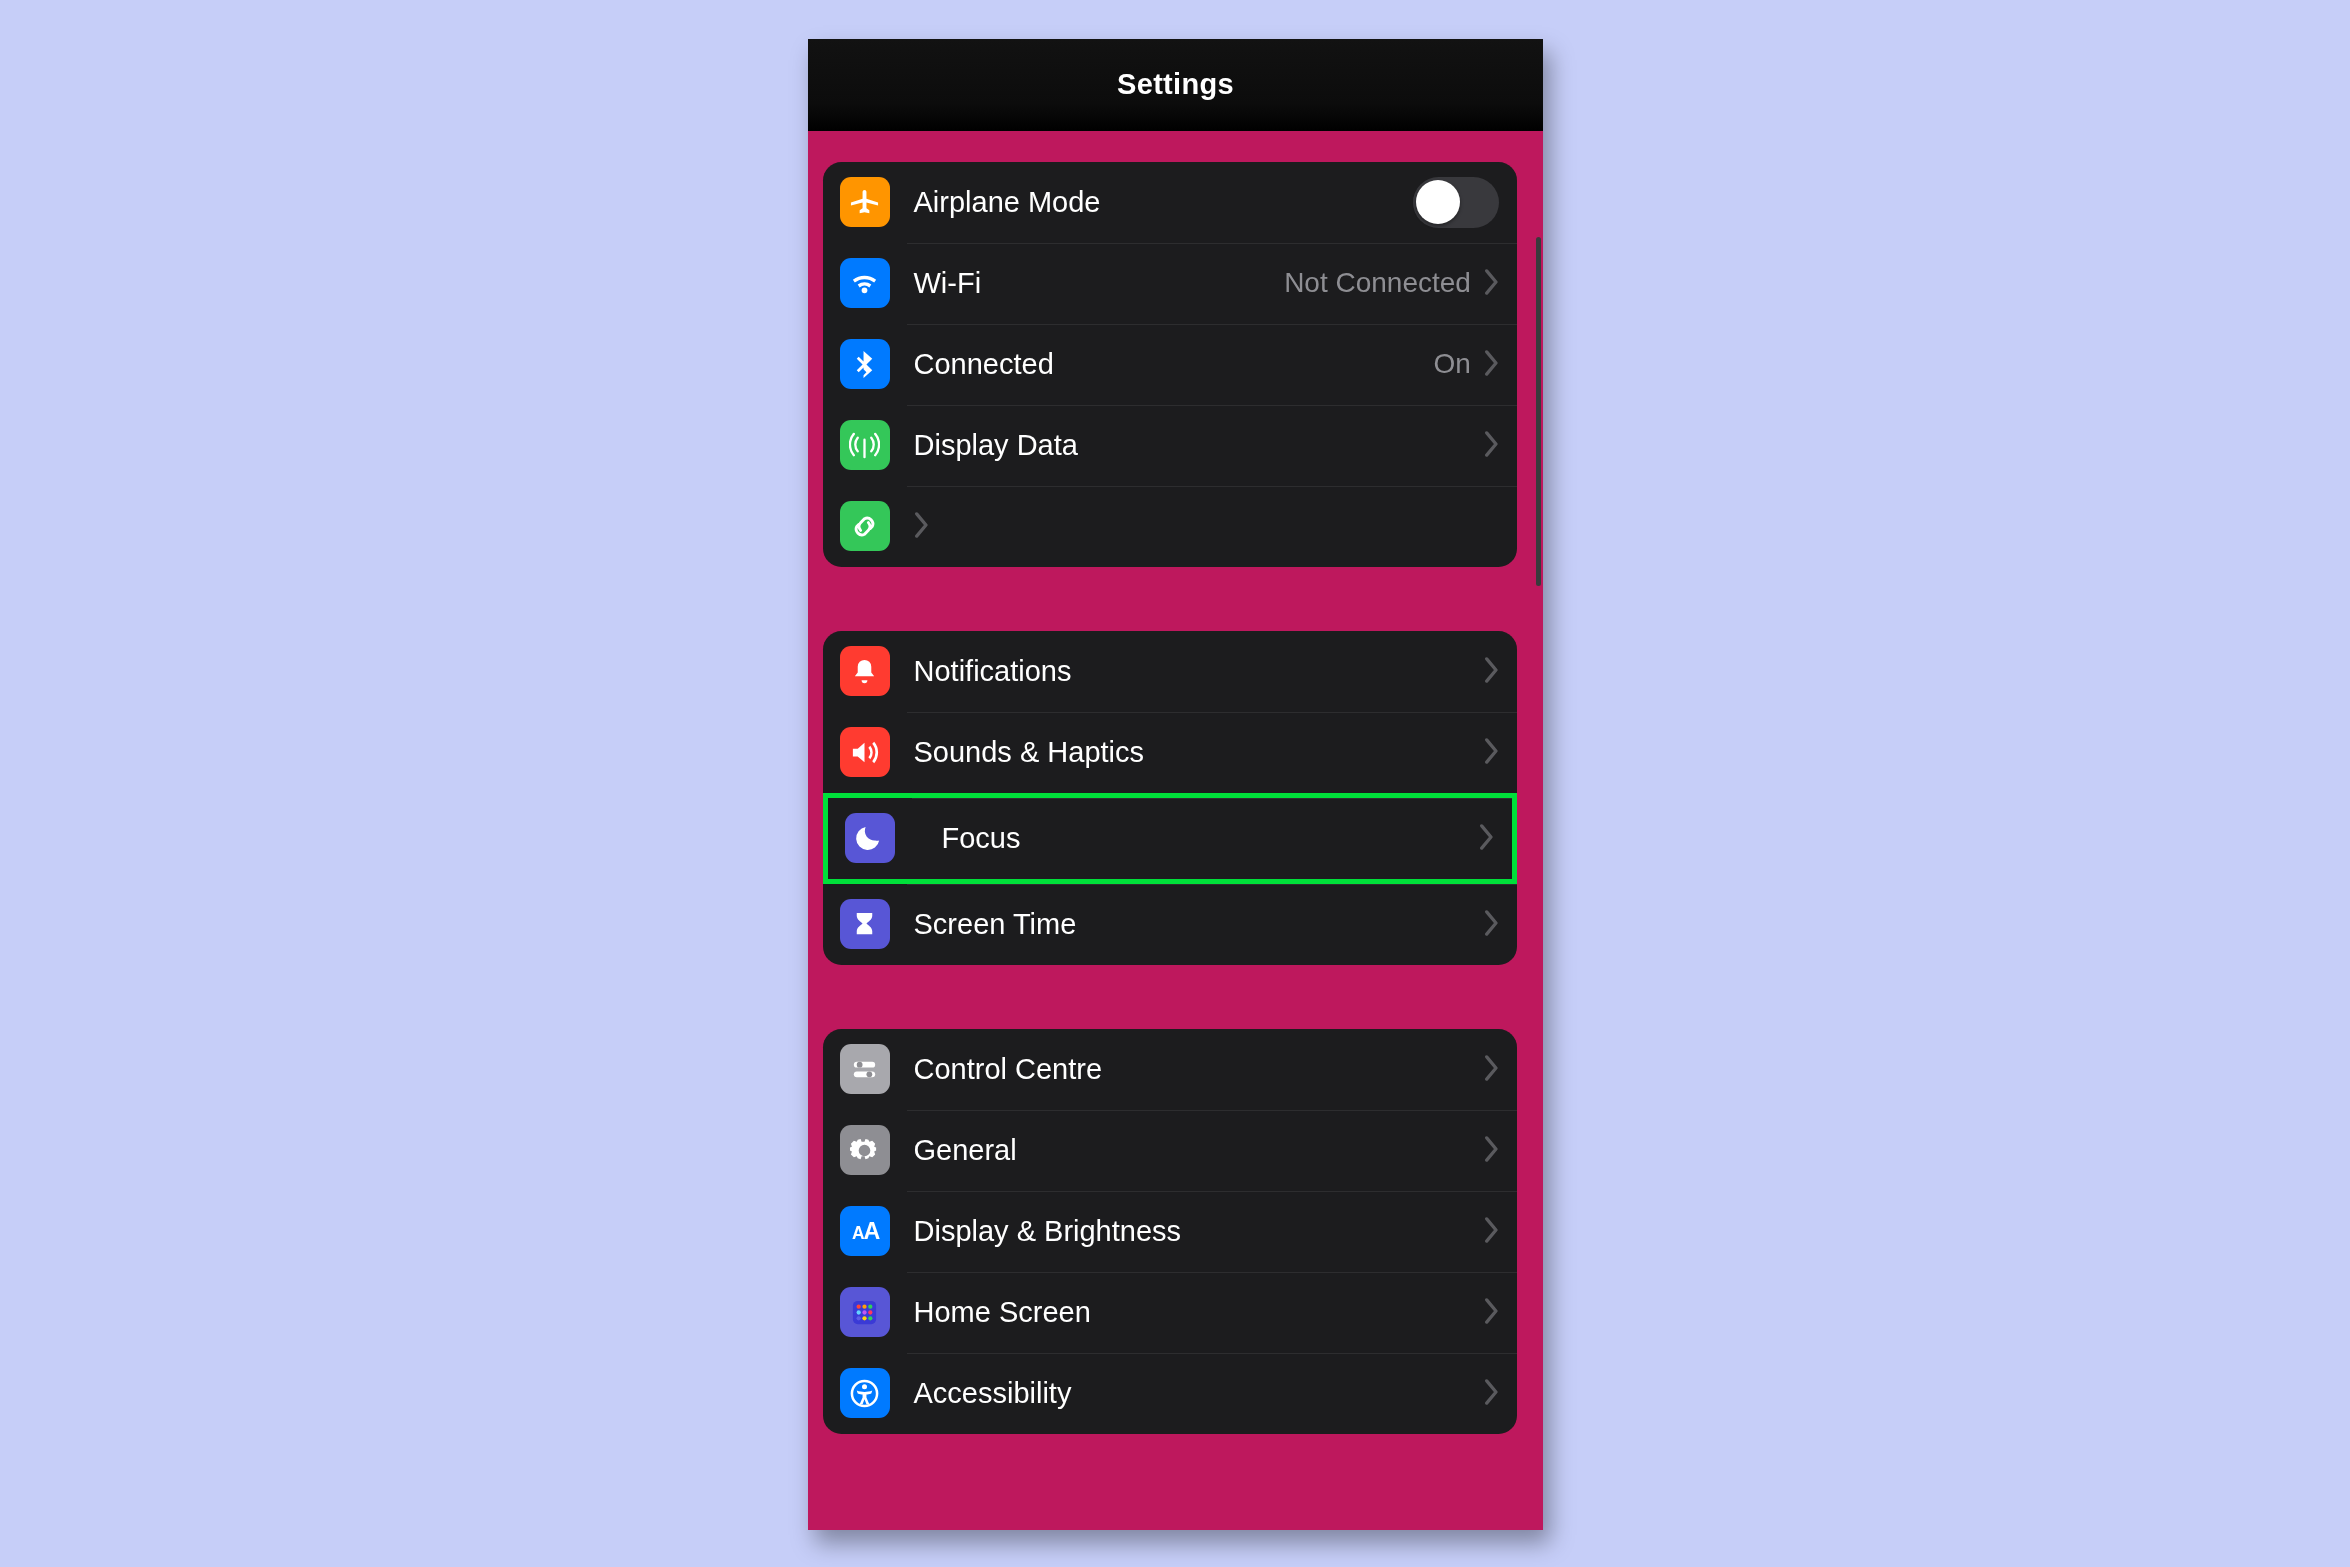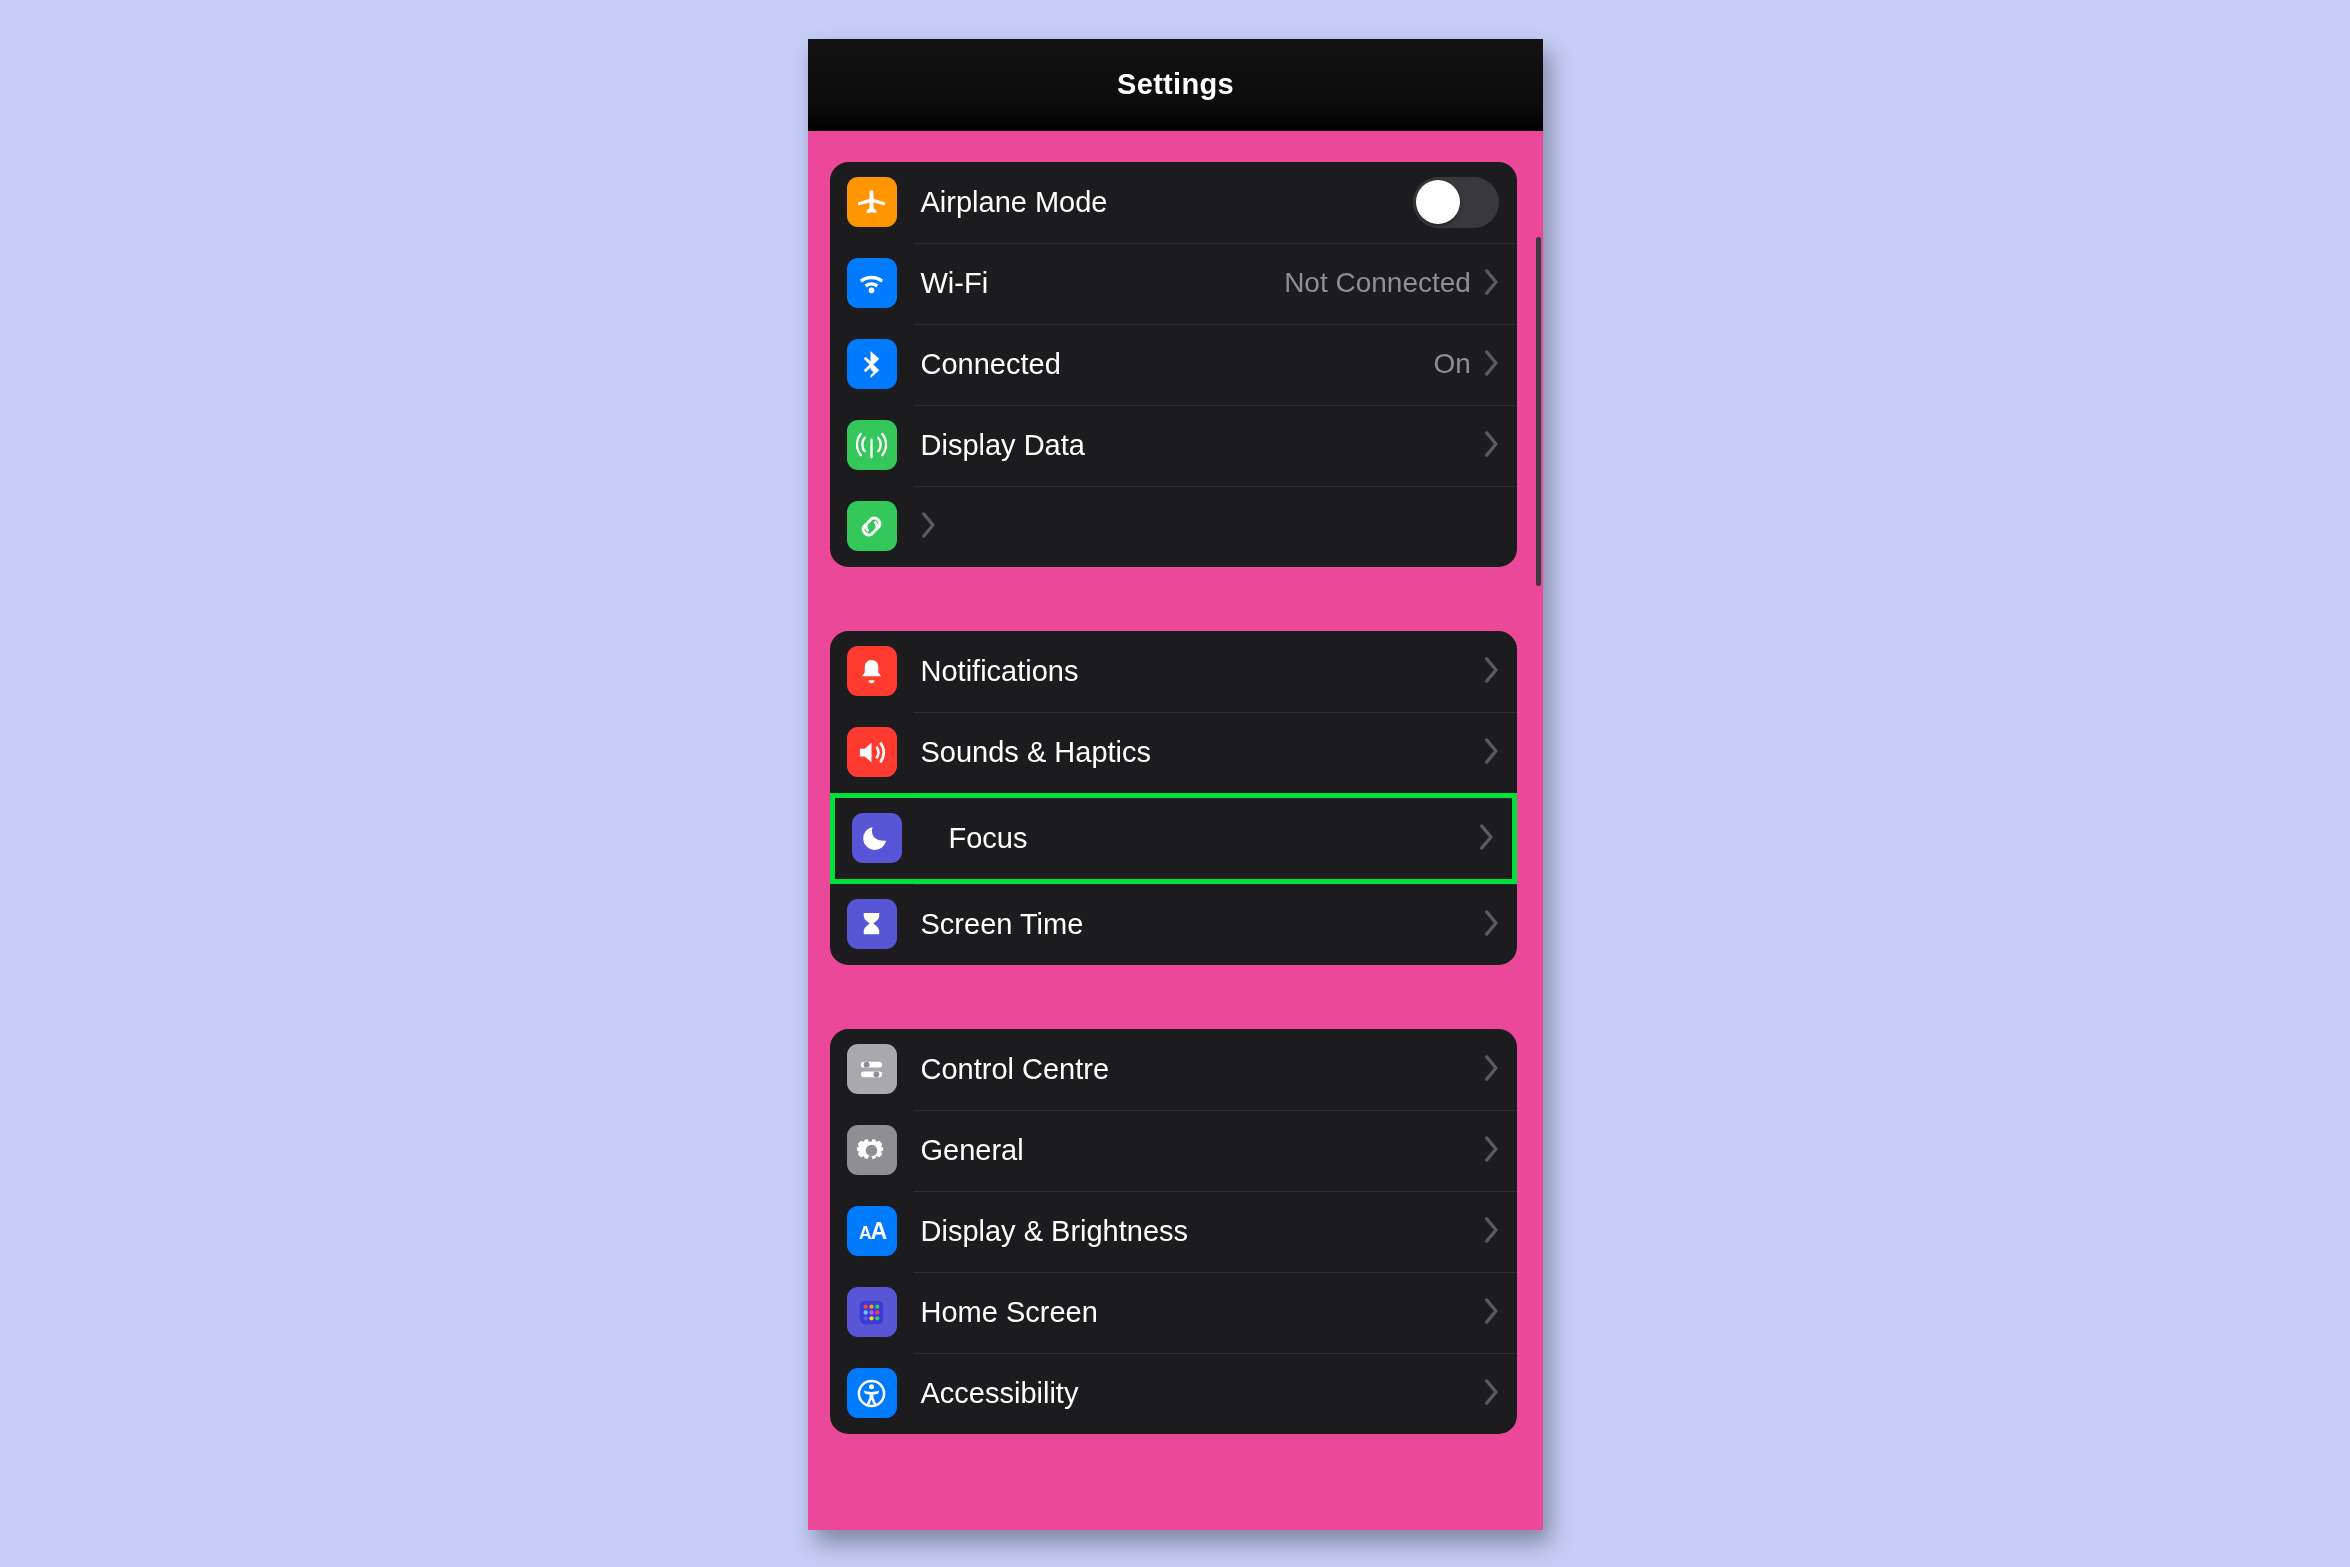--- a/index.html
+++ b/index.html
@@ -8,38 +8,38 @@
     font-family:-apple-system,BlinkMacSystemFont,"Helvetica Neue",Arial,sans-serif;
     -webkit-font-smoothing:antialiased;
   }
   .stage{
     width:2351px;height:1568px;
     display:flex;align-items:center;justify-content:center;
   }
   .phone{
     width:735px;
     height:1491px;
-    background:#ec4899;
+    background:#be185d;
     box-shadow:7.3px 13px 22px rgba(0,0,0,.35);
     overflow:hidden;
     position:relative;
   }
   
   .nav{
     height:92px;
     background:linear-gradient(#121212 0%,#0c0c0c 70%,#000 100%);
     display:flex;align-items:center;justify-content:center;
     color:#fff;font-weight:600;font-size:29px;
     letter-spacing:0.3px;
   }
   .scroller{
     padding:31px 0 0 0;
   }
   .group{
-    margin:0 26px 64px 22px;
+    margin:0 26px 64px 15px;
     background:#1c1c1e;
     border-radius:18.4px;
     overflow:hidden;
   }
   .row{
     display:flex;align-items:center;
     height:81px;
     padding:0 18.4px 0 16.5px;
     position:relative;
     cursor:pointer;

